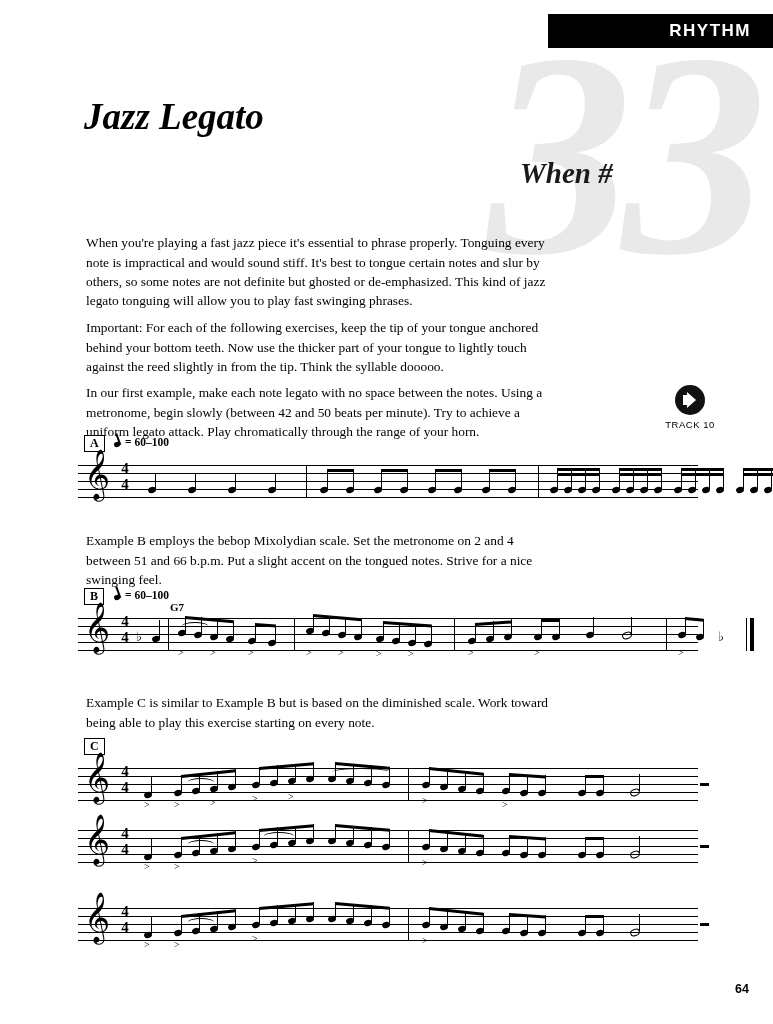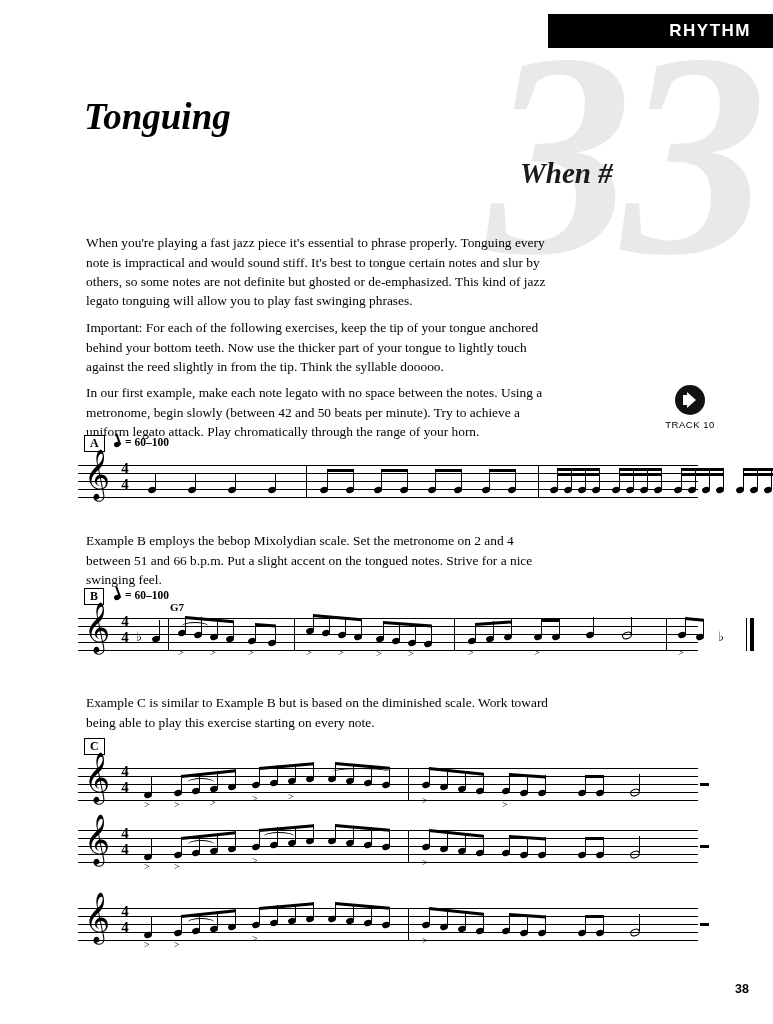--- a/index.html
+++ b/index.html
@@ -315,21 +315,21 @@
 </head>
 <body>
 
 <div class="header-bar">
   <span class="cat">RHYTHM</span>
 </div>
 
 <div class="ghost-number">33</div>
 
 <div class="title">
-  <span class="l2">Tonguing</span>
+  <span>Jazz Legato</span>
 </div>
 
 <div class="idea-label">When #</div>
 
 <p class="para" id="p1">When you're playing a fast jazz piece it's essential to phrase properly. Tonguing every note is impractical and would sound stiff. It's best to tongue certain notes and slur by others, so some notes are not definite but ghosted or de-emphasized. This kind of jazz legato tonguing will allow you to play fast swinging phrases.</p>
 <p class="para" id="p2">Important: For each of the following exercises, keep the tip of your tongue anchored behind your bottom teeth. Now use the thicker part of your tongue to lightly touch against the reed slightly in from the tip. Think the syllable dooooo.</p>
 <p class="para" id="p3">In our first example, make each note legato with no space between the notes. Using a metronome, begin slowly (between 42 and 50 beats per minute). Try to achieve a uniform legato attack. Play chromatically through the range of your horn.</p>
 <p class="para" id="p4">Example B employs the bebop Mixolydian scale. Set the metronome on 2 and 4 between 51 and 66 b.p.m. Put a slight accent on the tongued notes. Strive for a nice swinging feel.</p>
 <p class="para" id="p5">Example C is similar to Example B but is based on the diminished scale. Work toward being able to play this exercise starting on every note.</p>
 
@@ -789,13 +789,13 @@
     <div class="beam" style="left:507px; top:15px; width:19px;"></div>
 
     <div class="nh hollow" style="left:552px; top:29px; width:10px; height:7px;"></div>
     <div class="stem" style="left:561px; top:14px; height:17px;"></div>
 
     <div class="rest-h" style="left:622px; top:23px;"></div>
 
   </div>
 </div>
 
-<div class="page-number">38</div>
+<div class="page-number">64</div>
 
 </body></html>

